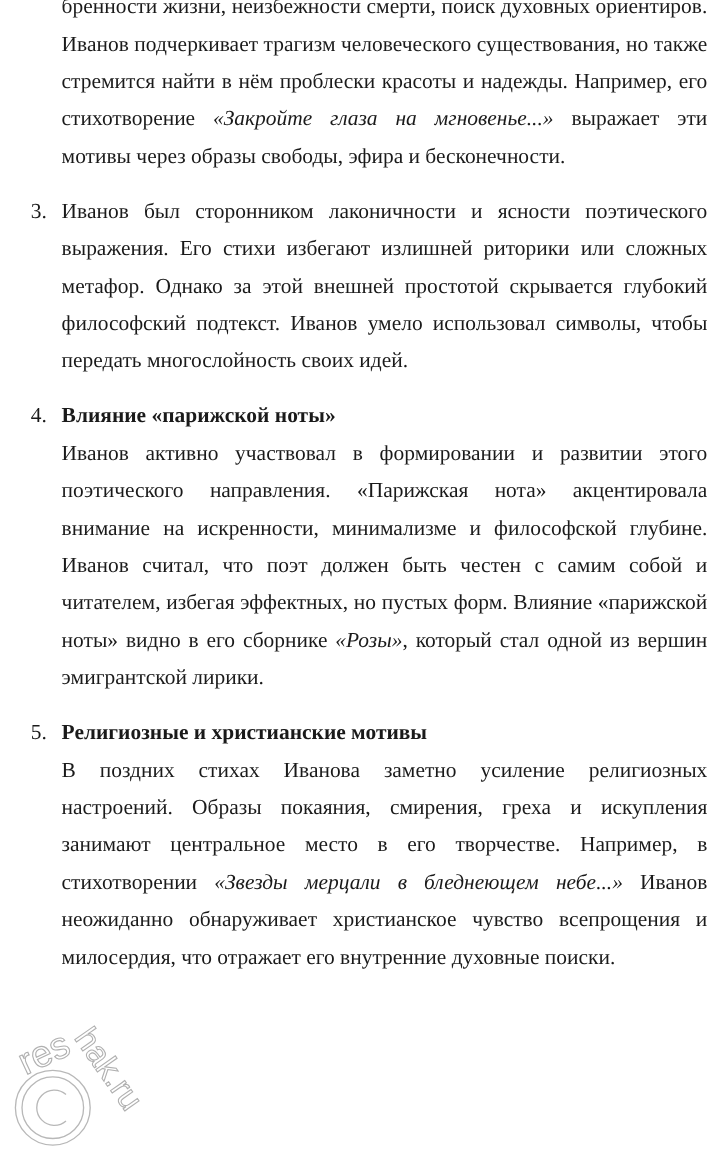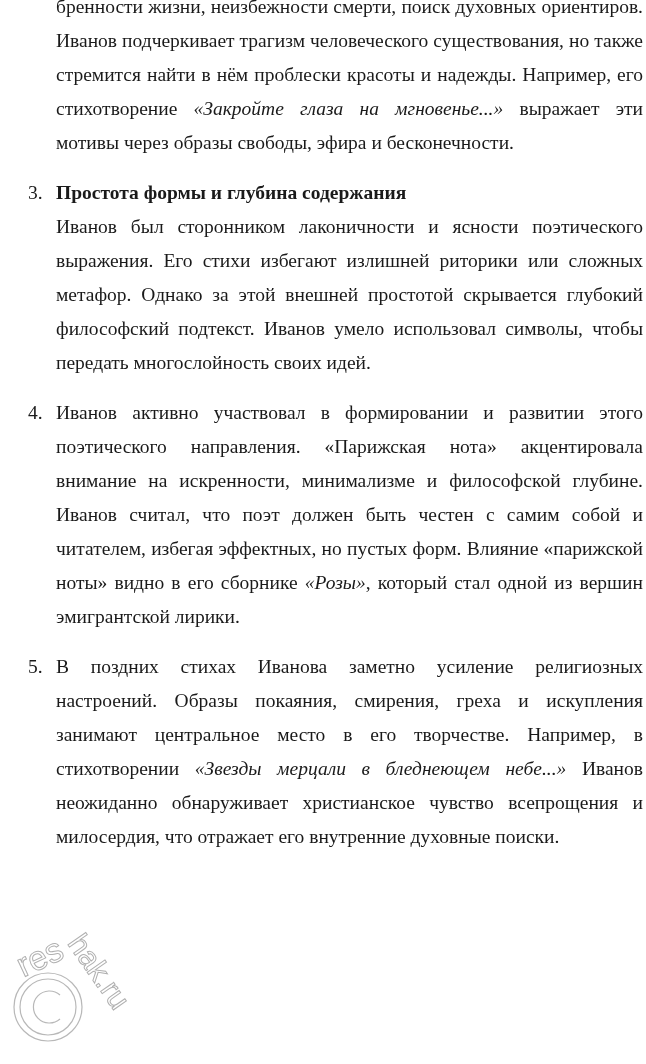--- a/index.html
+++ b/index.html
@@ -35,35 +35,36 @@
 </head>
 <body>
 
 <div class="page">
 
   <p class="para"><span>бренности жизни, неизбежности смерти, поиск духовных ориентиров. Иванов подчеркивает трагизм человеческого существования, но также стремится найти в нём проблески красоты и надежды. Например, его стихотворение </span><em>«Закройте глаза на мгновенье...»</em><span> выражает эти мотивы через образы свободы, эфира и бесконечности.</span></p>
 
   <div>
     <div class="item-head">
       <span class="item-num">3.</span>
-      <span>Простота формы и глубина содержания</span>
     </div>
     <p class="para item-body">Иванов был сторонником лаконичности и ясности поэтического выражения. Его стихи избегают излишней риторики или сложных метафор. Однако за этой внешней простотой скрывается глубокий философский подтекст. Иванов умело использовал символы, чтобы передать многослойность своих идей.</p>
   </div>
 
   <div>
     <div class="item-head">
       <span class="item-num">4.</span>
+      <span>Влияние «парижской ноты»</span>
     </div>
     <p class="para item-body"><span>Иванов активно участвовал в формировании и развитии этого поэтического направления. «Парижская нота» акцентировала внимание на искренности, минимализме и философской глубине. Иванов считал, что поэт должен быть честен с самим собой и читателем, избегая эффектных, но пустых форм. Влияние «парижской ноты» видно в его сборнике </span><em>«Розы»</em><span>, который стал одной из вершин эмигрантской лирики.</span></p>
   </div>
 
   <div>
     <div class="item-head">
       <span class="item-num">5.</span>
+      <span>Религиозные и христианские мотивы</span>
     </div>
     <p class="para item-body"><span>В поздних стихах Иванова заметно усиление религиозных настроений. Образы покаяния, смирения, греха и искупления занимают центральное место в его творчестве. Например, в стихотворении </span><em>«Звезды мерцали в бледнеющем небе...»</em><span> Иванов неожиданно обнаруживает христианское чувство всепрощения и милосердия, что отражает его внутренние духовные поиски.</span></p>
   </div>
 </div>
 
 <div class="watermark">
   <svg width="150" height="140" viewBox="0 0 150 140">
     <circle cx="40" cy="82" r="34" fill="none" stroke="#b8b8b8" stroke-width="1.2"></circle>
     <circle cx="40" cy="82" r="28" fill="none" stroke="#b8b8b8" stroke-width="1.2"></circle>
     <path d="M52 70 A16 16 0 1 0 52 94" fill="none" stroke="#b8b8b8" stroke-width="1.2"></path>

